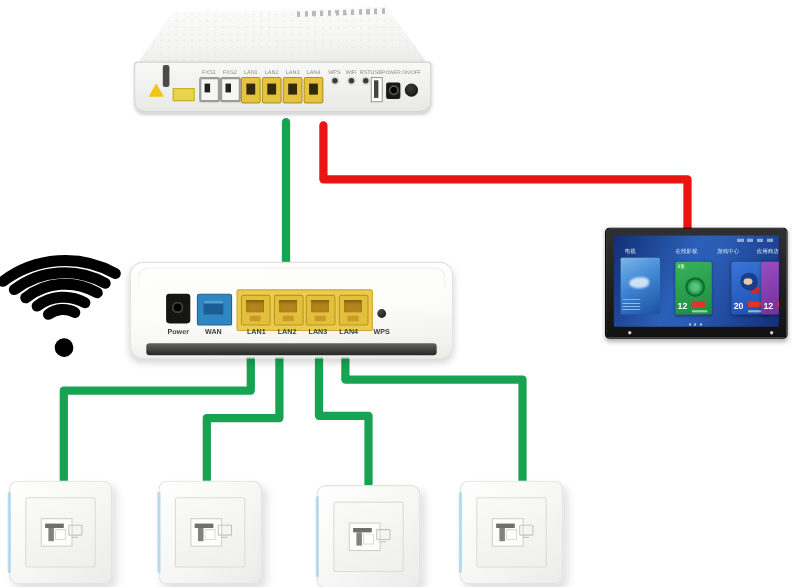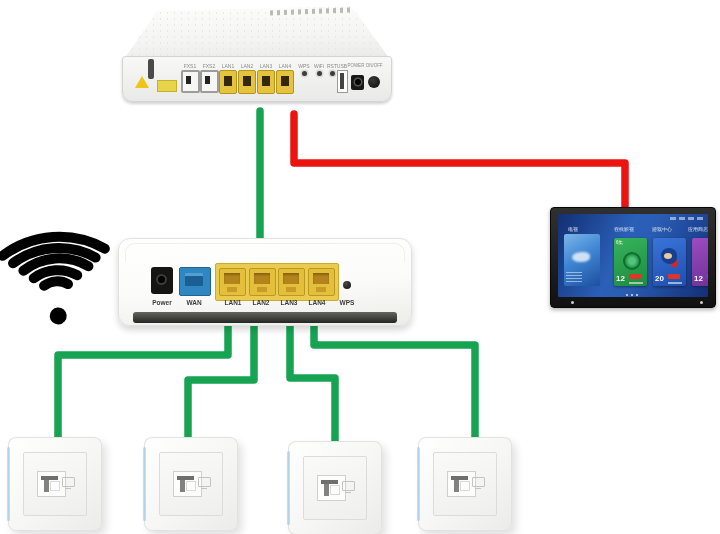--- a/index.html
+++ b/index.html
@@ -241,21 +241,21 @@
           <div class="splash"></div>
           <div class="lines"></div>
       </div>
       <div class="tv-tile" style="left: 56px; background: linear-gradient(160deg, rgb(55, 178, 92), rgb(29, 140, 64));">
         <span class="tag">6集</span>
         <div class="ring"></div>
         <span class="count">12</span>
         <div class="badge"></div>
         <div class="cap"></div>
       </div>
-      <div class="tv-tile" style="left: 95px; background: linear-gradient(160deg, rgb(58, 116, 216), rgb(29, 79, 174)); text-decoration: underline;">
+      <div class="tv-tile" style="left: 107px; background: linear-gradient(160deg, rgb(58, 116, 216), rgb(29, 79, 174)); text-decoration: underline;">
         <div class="sonic"></div>
         <span class="count">20</span>
         <div class="badge"></div>
         <div class="cap"></div>
       </div>
       <div class="tv-tile" style="left: 134px; background: linear-gradient(160deg, rgb(154, 76, 192), rgb(108, 47, 150));">
         <span class="count">12</span>
         <div class="badge"></div>
       </div>
       <div class="tv-pager"></div>

